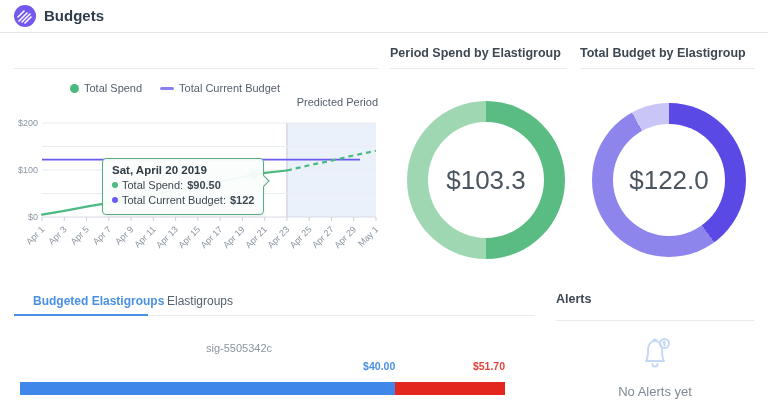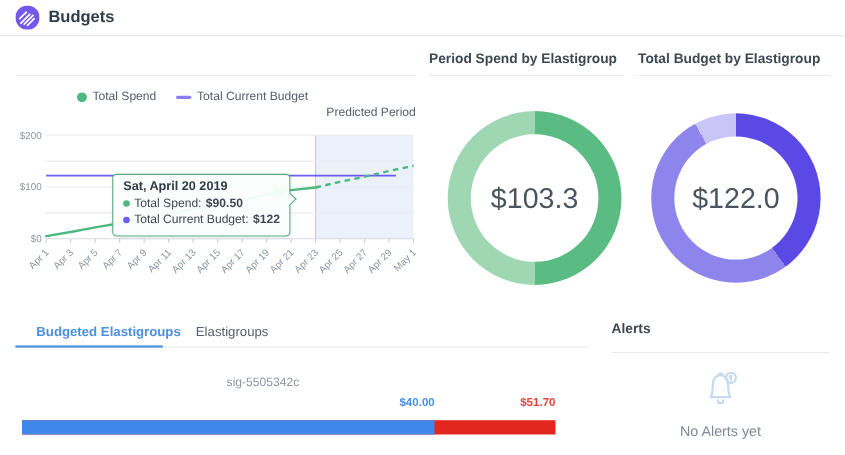--- a/index.html
+++ b/index.html
@@ -45,21 +45,21 @@
   #donut-budget { left:12px; top:57px; width:154px; height:154px; }
   .donut-hole { border-radius:50%; background:#fff; display:flex; align-items:center; justify-content:center; }
   #donut-spend  .donut-hole { width:116px; height:116px; }
   #donut-budget .donut-hole { width:112px; height:112px; }
   .donut-value { font-size:26px; color:#4a5560; }
 
   
   #bottom-left { position:absolute; left:14px; top:292px; width:521px; height:112px; }
   .tab { position:absolute; top:2px; font-size:12px; cursor:pointer; }
   #tab-budgeted { left:19px; color:#4a90e2; font-weight:600; }
-  #tab-elastigroups { left:164px; color:#55606e; }
+  #tab-elastigroups { left:153px; color:#55606e; }
   #tabs-underline-gray { position:absolute; left:0; top:23px; width:521px; height:1px; background:#e7eaee; }
   #tabs-underline-blue { position:absolute; left:0; top:22px; width:134px; height:2px; background:#4a90e2; }
   #eg-name { position:absolute; left:7px; top:50px; font-size:11px; font-weight:700; color:#3d4852; }
   #eg-sig  { position:absolute; left:192px; top:50px; font-size:11px; color:#8a95a1; }
   #bar-labels { position:absolute; left:6px; top:68px; width:485px; height:13px; font-size:10.5px; font-weight:700;text-align:center; }
   #budget-amount-label { position:absolute; color:#4a90e2; }
   #spend-amount-label  { position:absolute; right:0; color:#e2453d; }
   #budget-bar { position:absolute; left:6px; top:90px; width:485px; height:13px; background:#e3271e; }
   #budget-bar-under { position:absolute; left:0; top:0; height:13px; background:#3f87e8; }
 

